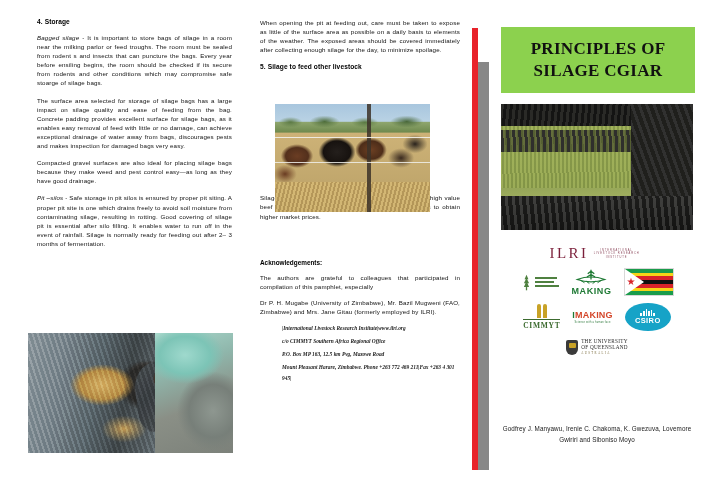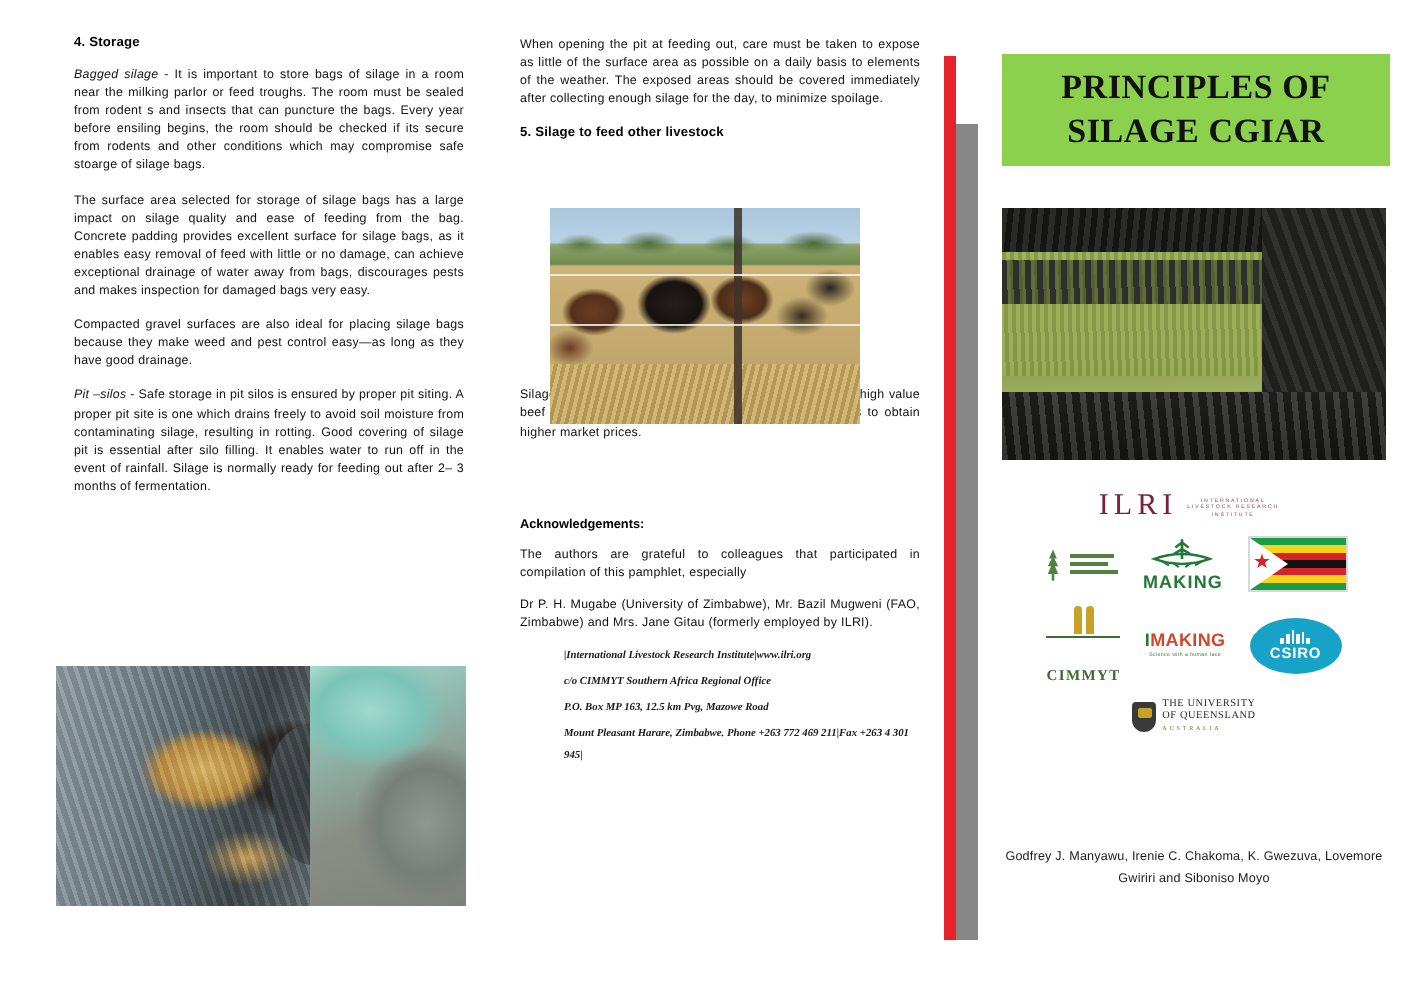--- a/index.html
+++ b/index.html
@@ -106,21 +106,21 @@
       linear-gradient(90deg,transparent 92px,rgba(60,50,40,.85) 92px 96px,transparent 96px);
   }
 
   
   .bar-red{position:absolute;left:472px;top:28px;width:6px;height:442px;background:#e8222a;}
   .bar-gray{position:absolute;left:478px;top:62px;width:11px;height:408px;background:#878787;}
 
   
   .cover{position:absolute;left:489px;top:0;width:218px;height:500px;}
   .cover-title{
-    position:absolute;left:12px;top:27px;width:194px;height:56px;
+    position:absolute;left:12px;top:27px;width:194px;height:66px;
     background:#8cd14e;display:flex;flex-direction:column;
     align-items:center;justify-content:center;
     font-family:"Liberation Serif",serif;font-weight:bold;
     font-size:17px;line-height:22px;color:#111;text-align:center;
     letter-spacing:.3px;
   }
   .cover-photo{
     position:absolute;left:12px;top:104px;width:192px;height:126px;
     background:
       linear-gradient(178deg,#2b2b28 0%,#343430 6%,#8a9a4e 7%,#9aa857 26%,#2e2e2a 52%,#1f1f1d 58%,#8fa055 59%,#9fae5e 72%,#232321 80%,#1b1b19 100%);
@@ -176,21 +176,21 @@
       #111 42.84% 57.12%,#d8232a 57.12% 71.4%,#f7d417 71.4% 85.68%,#1a9c4b 85.68% 100%);}
   .zw-tri{position:absolute;left:0;top:0;width:0;height:0;
     border-top:13px solid transparent;border-bottom:13px solid transparent;
     border-left:19px solid #fff;}
   .zw-star{position:absolute;left:2px;top:8px;width:9px;height:9px;color:#d8232a;font-size:10px;line-height:9px;}
 
   .cimmyt-box{display:flex;flex-direction:column;align-items:center;}
   .cimmyt-ears{display:flex;gap:2px;}
   .cimmyt-ears b{display:block;width:4px;height:14px;background:#c8a227;border-radius:2px 2px 0 0;}
   .cimmyt-text{font-family:"Liberation Serif",serif;font-size:7.5px;font-weight:bold;
-    letter-spacing:.7px;color:#3c6b2f;border-top:1px solid #3c6b2f;padding-top:14px;margin-top:1px;}
+    letter-spacing:.7px;color:#3c6b2f;border-top:1px solid #3c6b2f;padding-top:1px;margin-top:1px;}
 
   .icrisat-box{display:flex;flex-direction:column;align-items:center;}
   .icrisat-text{font-family:"Liberation Sans",sans-serif;font-weight:bold;font-size:9px;
     color:#1f7a35;letter-spacing:.2px;line-height:9px;}
   .icrisat-text em{color:#d4462a;font-style:normal;}
   .icrisat-sub{font-size:2.6px;color:#2f7a3d;letter-spacing:.2px;margin-top:1px;}
 
   .csiro-oval{width:46px;height:28px;border-radius:50%;background:#16a3c7;
     display:flex;flex-direction:column;align-items:center;justify-content:center;}
   .csiro-bars{display:flex;gap:1px;align-items:flex-end;height:7px;margin-bottom:1px;}

